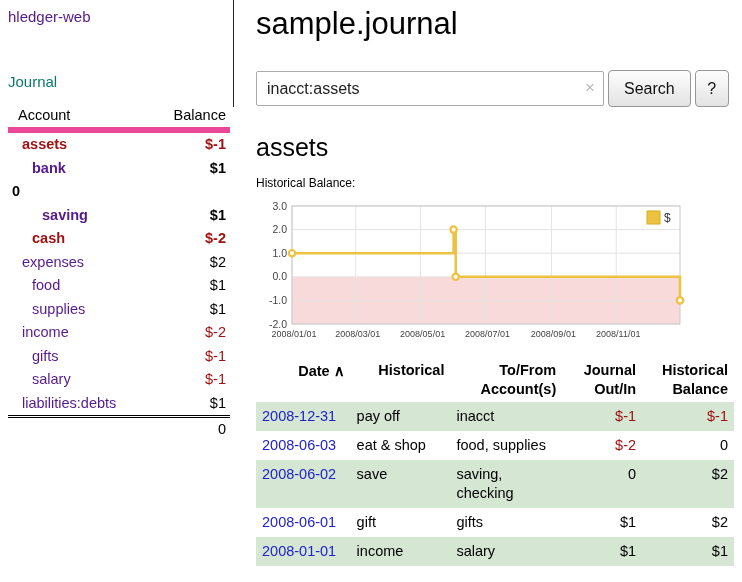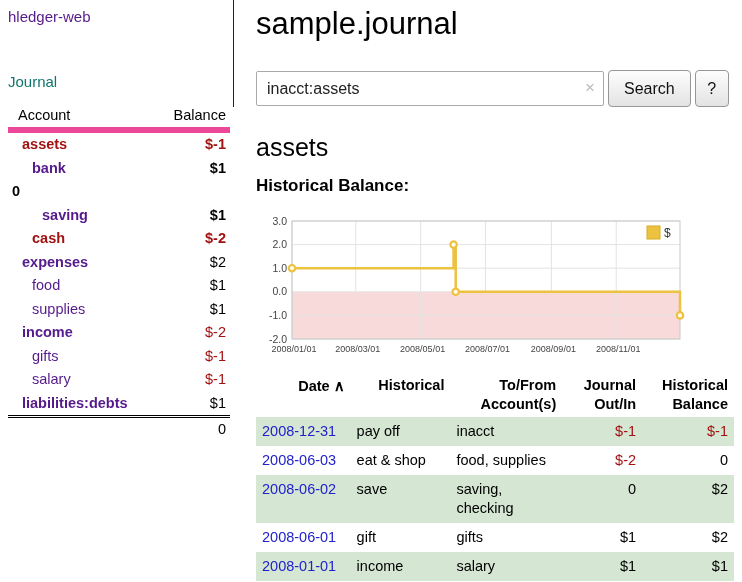--- a/index.html
+++ b/index.html
@@ -15,38 +15,38 @@
   .layout { display: flex; }
 
   
   .sidebar { width: 240px; flex-shrink: 0; padding: 8px 6px 0 8px; }
   .app-title { color: #551A8B; font-size: 15px; text-decoration: none; display: inline-block; }
   .journal-link { color: #0f766e; font-size: 15px; text-decoration: none; display: inline-block; margin-top: 48px; margin-bottom: 14px; }
   .acct-table { width: 222px; }
   .acct-header { display: flex; justify-content: space-between; padding: 3px 4px 4px 10px; border-bottom: 6px solid #ec4899; }
   .acct-row { display: flex; justify-content: space-between; align-items: baseline; padding: 2px 4px; line-height: 19.5px; }
   .acct-name { text-decoration: none; }
-  .ind0 { padding-left: 10px; font-weight: bold; } .ind1 { padding-left: 20px; } .ind2 { padding-left: 30px; }
+  .ind0 { padding-left: 10px; } .ind1 { padding-left: 20px; } .ind2 { padding-left: 30px; }
   .bold { font-weight: bold; }
   .purple { color: #551A8B; }
   .red { color: #a11212; }
   .total-row { border-top: 3px double #000; display: flex; justify-content: flex-end; padding: 3px 4px; }
   .v-divider { position: absolute; left: 233px; top: 0; width: 1px; height: 107px; background: #222; }
 
   
   .main { flex: 1; padding: 4px 8px 0 16px; }
   .page-title { font-size: 31px; font-weight: 400; margin: 2px 0 28px 0; }
   .search-row { display: flex; gap: 4px; margin-bottom: 26px; align-items: center; }
   .search-box { position: relative; width: 348px; }
   .search-input { width: 100%; height: 35px; border: 1px solid #aaa; border-radius: 2px; padding: 0 28px 0 10px; font-size: 16px; font-family: "Liberation Sans", sans-serif; color: #222; }
   .clear-icon { position: absolute; right: 9px; top: 7px; color: #bbb; font-size: 17px; cursor: pointer; }
   .btn { height: 37px; padding: 0 15px; background: linear-gradient(#fdfdfd, #e3e3e3); border: 1px solid #979797; border-radius: 4px; font-size: 16px; font-family: "Liberation Sans", sans-serif; color: #111; cursor: pointer; }
   .help-btn { width: 34px; padding: 0; }
   .acct-heading { font-size: 25px; font-weight: 400; margin-bottom: 14px; }
-  .chart-label { font-weight: bold; font-size: 17px; margin-bottom: 17px; }
+  .chart-label { font-weight: normal; font-size: 12px; margin-bottom: 8px; }
   #chart-svg { display: block; }
 
   
   .txn-table { border-collapse: collapse; margin-top: 12px; font-size: 14.5px; }
   .txn-table th { text-align: right; font-weight: bold; vertical-align: top; padding: 3px 6px; line-height: 19px; }
   .txn-table td { padding: 5px 6px; vertical-align: top; line-height: 19px; }
   .txn-table th.num, .txn-table td.num { text-align: right; }
   .col-date { width: 95px; }
   .col-desc { width: 100px; }
   .col-acct { width: 112px; }

